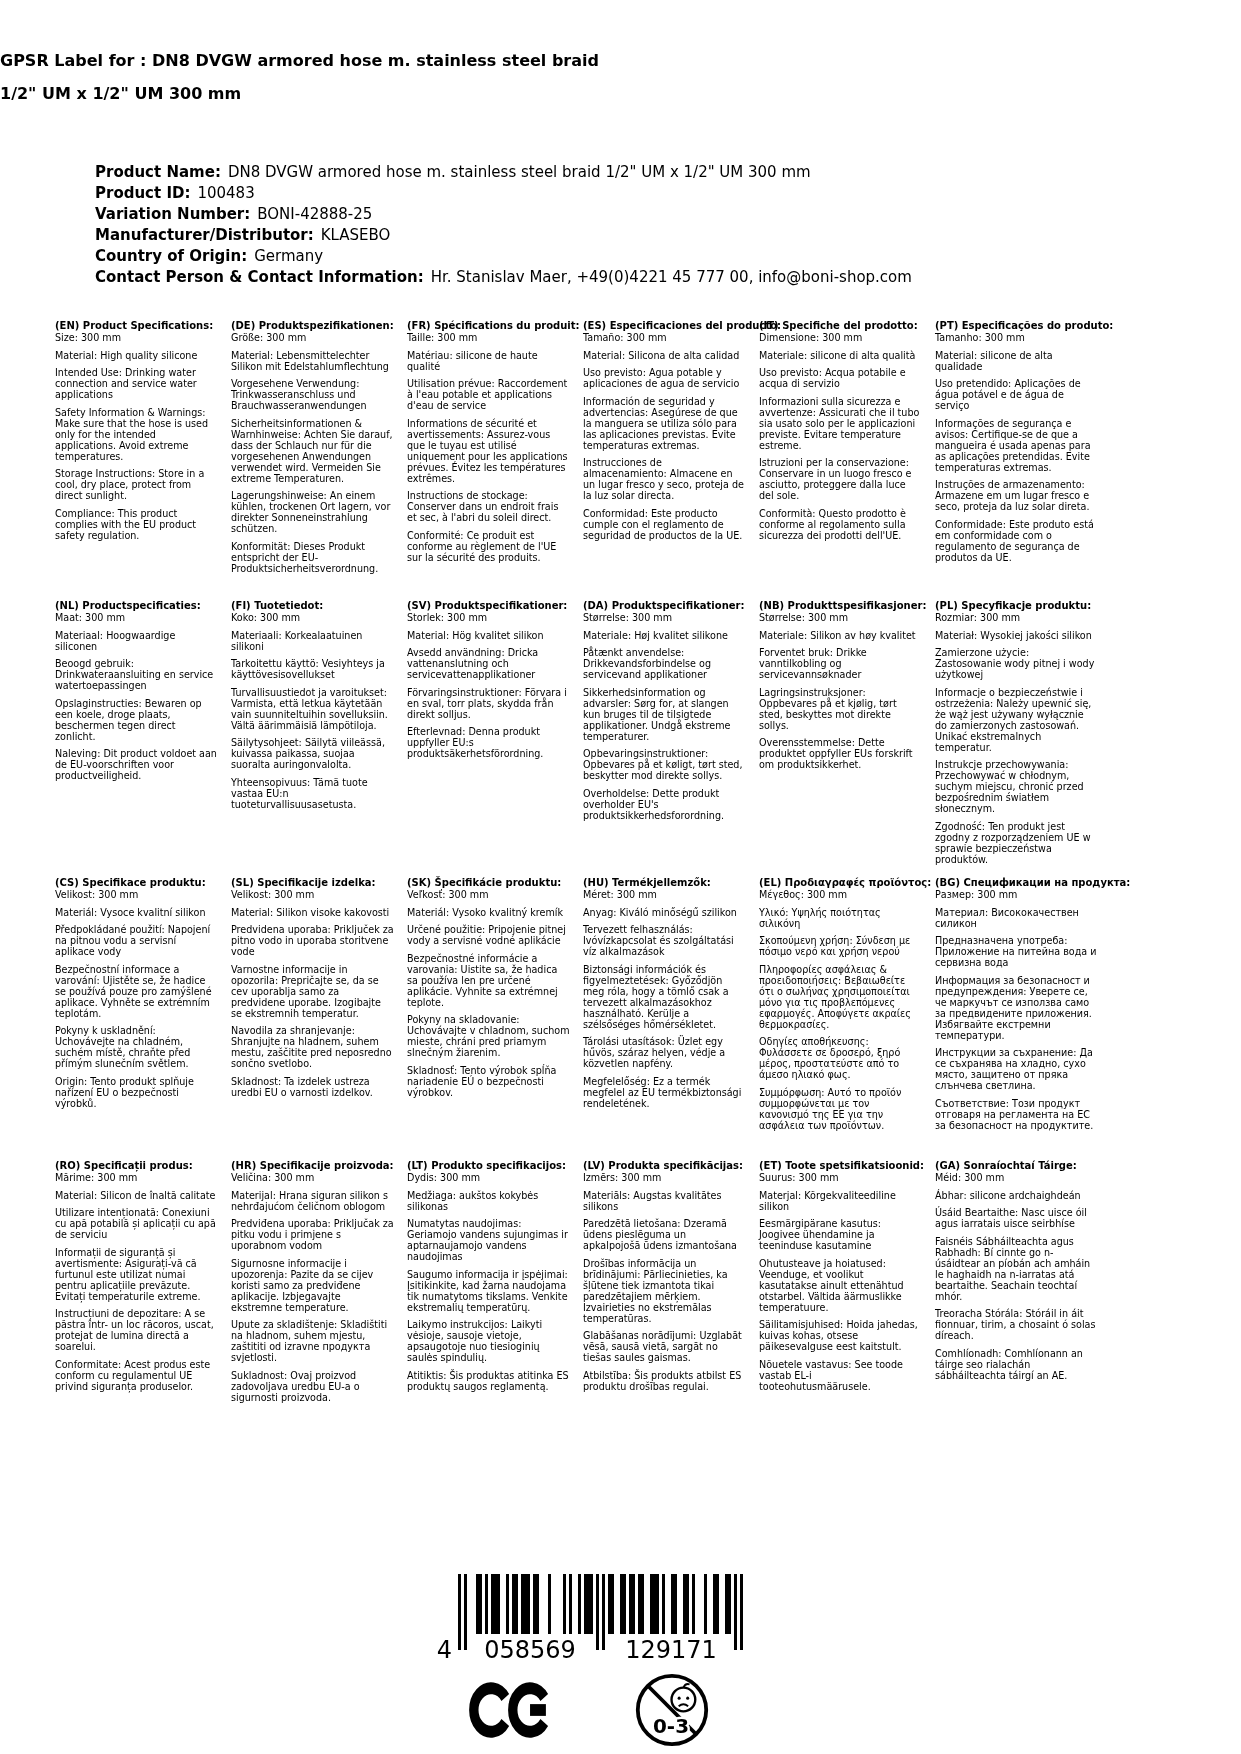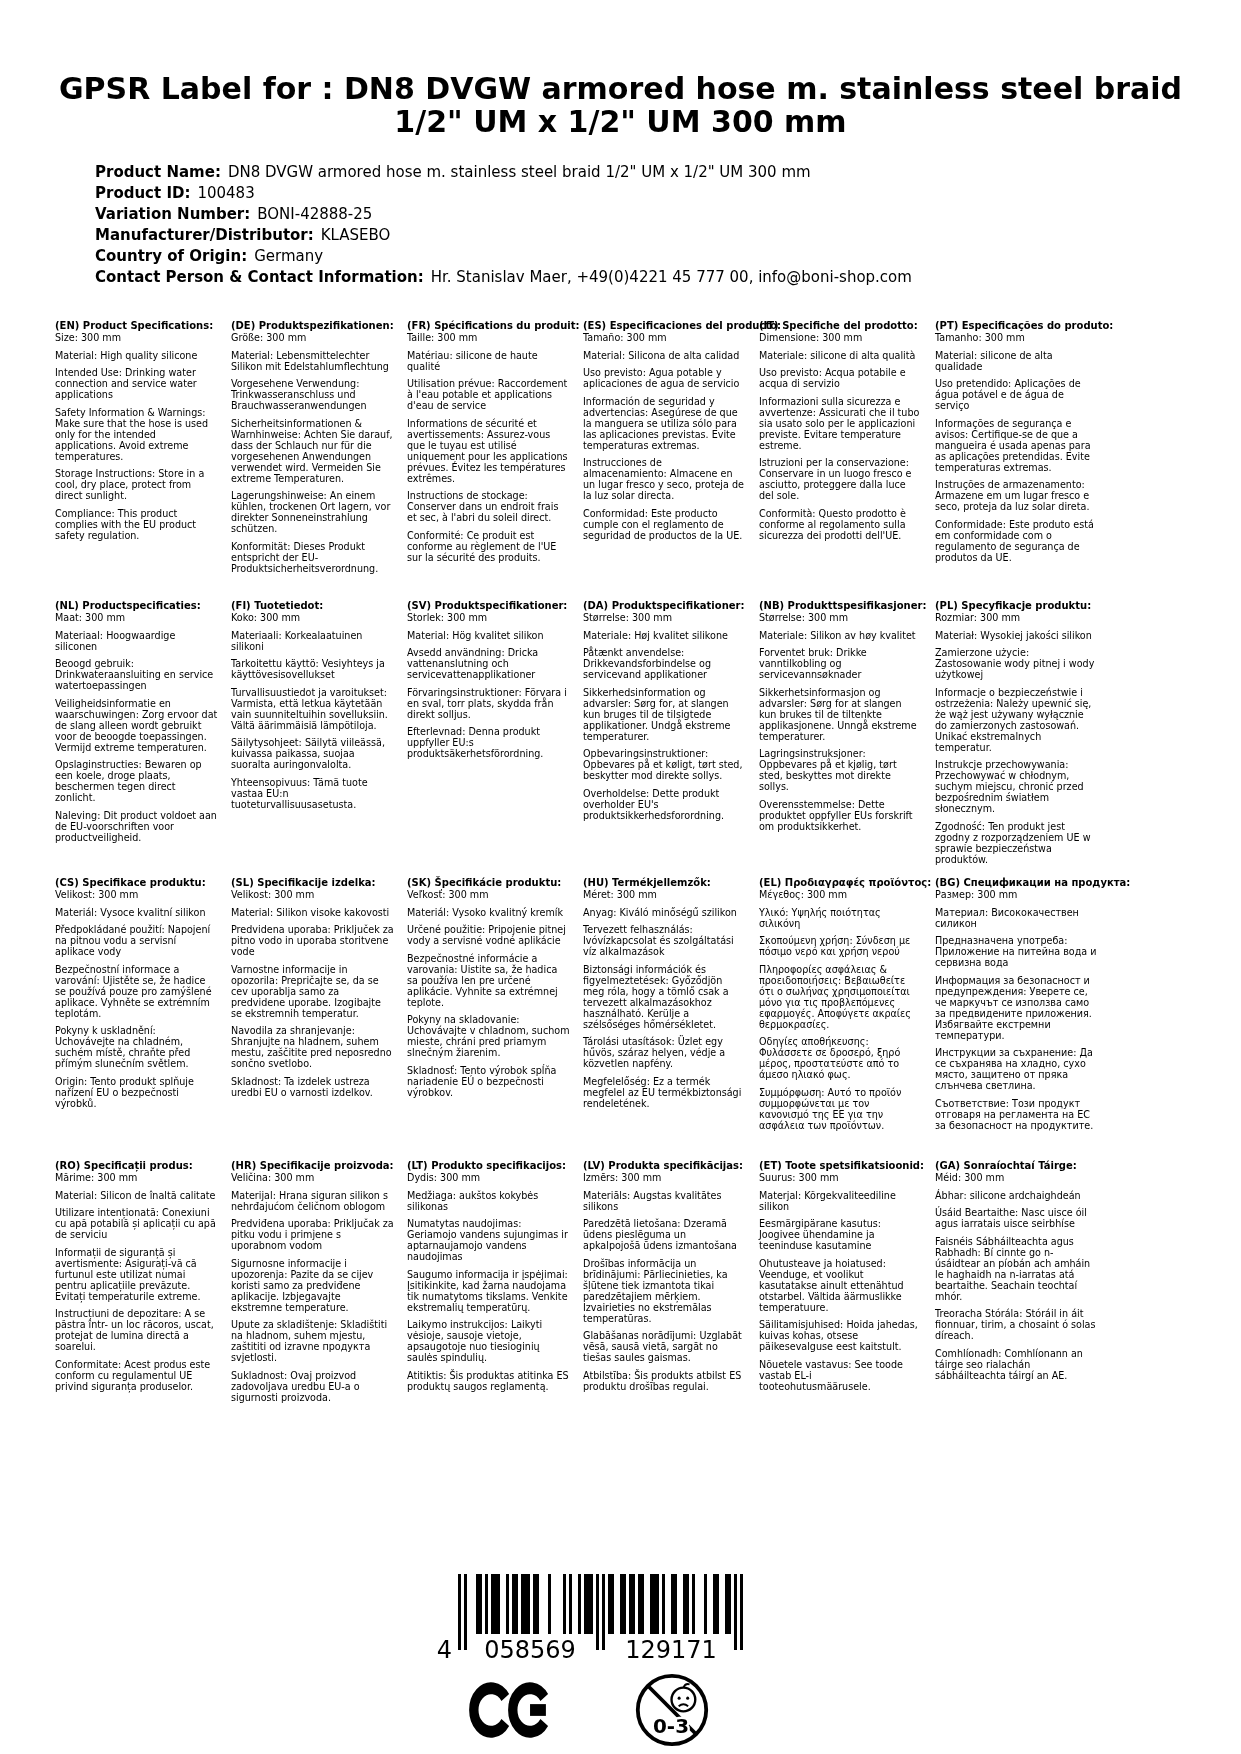--- a/index.html
+++ b/index.html
@@ -4,21 +4,21 @@
 <style>
   html,body{margin:0;padding:0;}
   body{
     width:1241px;height:1754px;position:relative;
     background:#ffffff;color:#000000;
     font-family:"DejaVu Sans",sans-serif;
     overflow:hidden;
   }
   .title{
     position:absolute;top:44px;left:0;width:100%;
-    text-align:center;font-size:30px;font-weight:bold;line-height:33px;margin-top:28px;
+    text-align:left;font-size:16px;font-weight:bold;line-height:33px;
   }
   .product-info{
     position:absolute;top:162px;left:55px;
     font-size:15px;line-height:21px;margin-left:40px;
   }
   .pi-label{font-weight:bold;}
   .pi-value{margin-left:7px;}
   .spec-grid{
     position:absolute;top:320px;left:55px;
     display:grid;
@@ -107,21 +107,20 @@
       <p>Uso pretendido: Aplicações de água potável e de água de serviço</p>
       <p>Informações de segurança e avisos: Certifique-se de que a mangueira é usada apenas para as aplicações pretendidas. Evite temperaturas extremas.</p>
       <p>Instruções de armazenamento: Armazene em um lugar fresco e seco, proteja da luz solar direta.</p>
       <p>Conformidade: Este produto está em conformidade com o regulamento de segurança de produtos da UE.</p>
     </div>
     <div class="spec-block">
       <h3>(NL) Productspecificaties:</h3>
       <p>Maat: 300 mm</p>
       <p>Materiaal: Hoogwaardige siliconen</p>
       <p>Beoogd gebruik: Drinkwateraansluiting en service watertoepassingen</p>
-      <p>Veiligheidsinformatie en waarschuwingen: Zorg ervoor dat de slang alleen wordt gebruikt voor de beoogde toepassingen. Vermijd extreme temperaturen.</p>
       <p>Opslaginstructies: Bewaren op een koele, droge plaats, beschermen tegen direct zonlicht.</p>
       <p>Naleving: Dit product voldoet aan de EU-voorschriften voor productveiligheid.</p>
     </div>
     <div class="spec-block">
       <h3>(FI) Tuotetiedot:</h3>
       <p>Koko: 300 mm</p>
       <p>Materiaali: Korkealaatuinen silikoni</p>
       <p>Tarkoitettu käyttö: Vesiyhteys ja käyttövesisovellukset</p>
       <p>Turvallisuustiedot ja varoitukset: Varmista, että letkua käytetään vain suunniteltuihin sovelluksiin. Vältä äärimmäisiä lämpötiloja.</p>
       <p>Säilytysohjeet: Säilytä viileässä, kuivassa paikassa, suojaa suoralta auringonvalolta.</p>
@@ -142,21 +141,20 @@
       <p>Påtænkt anvendelse: Drikkevandsforbindelse og servicevand applikationer</p>
       <p>Sikkerhedsinformation og advarsler: Sørg for, at slangen kun bruges til de tilsigtede applikationer. Undgå ekstreme temperaturer.</p>
       <p>Opbevaringsinstruktioner: Opbevares på et køligt, tørt sted, beskytter mod direkte sollys.</p>
       <p>Overholdelse: Dette produkt overholder EU's produktsikkerhedsforordning.</p>
     </div>
     <div class="spec-block">
       <h3>(NB) Produkttspesifikasjoner:</h3>
       <p>Størrelse: 300 mm</p>
       <p>Materiale: Silikon av høy kvalitet</p>
       <p>Forventet bruk: Drikke vanntilkobling og servicevannsøknader</p>
-      <p>Sikkerhetsinformasjon og advarsler: Sørg for at slangen kun brukes til de tiltenkte applikasjonene. Unngå ekstreme temperaturer.</p>
       <p>Lagringsinstruksjoner: Oppbevares på et kjølig, tørt sted, beskyttes mot direkte sollys.</p>
       <p>Overensstemmelse: Dette produktet oppfyller EUs forskrift om produktsikkerhet.</p>
     </div>
     <div class="spec-block">
       <h3>(PL) Specyfikacje produktu:</h3>
       <p>Rozmiar: 300 mm</p>
       <p>Materiał: Wysokiej jakości silikon</p>
       <p>Zamierzone użycie: Zastosowanie wody pitnej i wody użytkowej</p>
       <p>Informacje o bezpieczeństwie i ostrzeżenia: Należy upewnić się, że wąż jest używany wyłącznie do zamierzonych zastosowań. Unikać ekstremalnych temperatur.</p>
       <p>Instrukcje przechowywania: Przechowywać w chłodnym, suchym miejscu, chronić przed bezpośrednim światłem słonecznym.</p>

